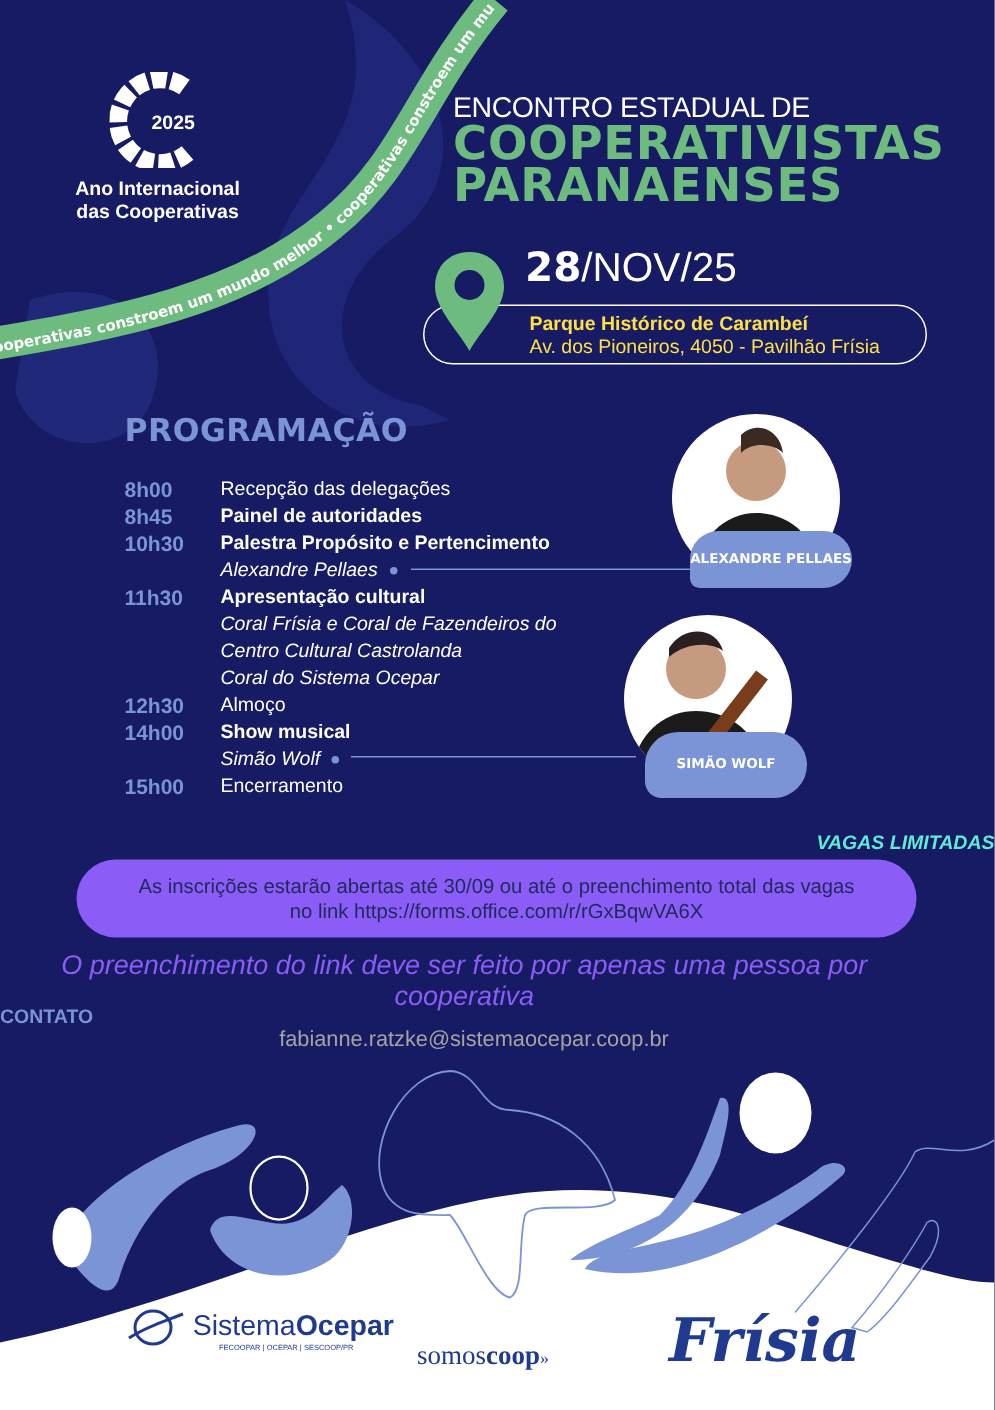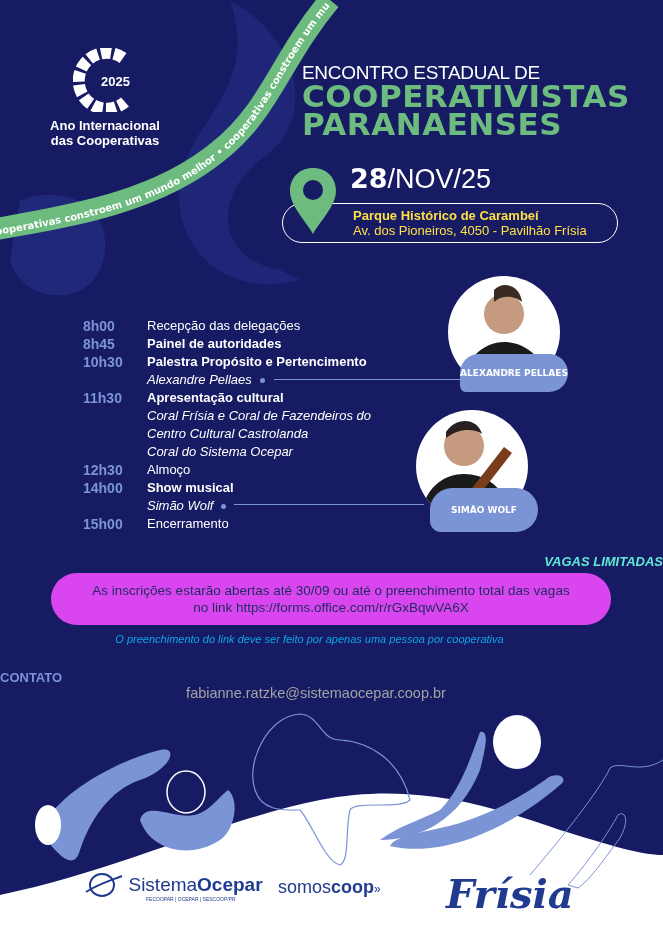--- a/index.html
+++ b/index.html
@@ -25,22 +25,22 @@
   .row .ev{flex:1;}
   .row .ev.b{font-weight:bold;}
   .row .ev.i{font-style:italic;}
   .dot{display:inline-block;width:5px;height:5px;border-radius:50%;background:#7b94d6;margin-left:8px;vertical-align:middle;}
   .line1{left:274px;top:379px;width:190px;height:1px;background:#7b94d6;}
   .line2{left:234px;top:504px;width:190px;height:1px;background:#7b94d6;}
   .speaker{position:absolute;}
   .speaker .circ{position:absolute;background:#fff;border-radius:50%;overflow:hidden;}
   .speaker .tag{position:absolute;background:#7b94d6;color:#fff;font-weight:900;font-size:9px;font-family:"DejaVu Sans",sans-serif;text-align:center;}
   .vagas{left:0;top:554px;width:663px;text-align:right;color:#5eead4;font-weight:bold;font-size:13px;font-style:italic;}
-  .insc{left:51px;top:573px;width:560px;height:52px;background:#d946ef;border-radius:26px;color:#1e2a5e;text-align:center;font-size:13.5px;line-height:17px;box-sizing:border-box;padding-top:9px;}
-  .note{left:0;top:633px;width:619px;text-align:center;color:#0ea5e9;font-style:italic;font-size:11px;}
+  .insc{left:51px;top:573px;width:560px;height:52px;background:#8b5cf6;border-radius:26px;color:#1e2a5e;text-align:center;font-size:13.5px;line-height:17px;box-sizing:border-box;padding-top:9px;}
+  .note{left:0;top:633px;width:619px;text-align:center;color:#8b5cf6;font-style:italic;font-size:18px;}
   .contato{left:0;top:670px;width:663px;color:#7b94d6;font-weight:bold;font-size:13px;}
   .email{left:0;top:685px;width:632px;text-align:center;color:#a3a3a3;font-size:14.5px;}
   .footer{left:0;top:860px;width:554px;height:80px;}
   .lg{position:absolute;color:#1f3a8f;}
 </style>
 </head>
 <body>
 
 <div class="page">
 
@@ -94,20 +94,21 @@
     <div>Av. dos Pioneiros, 4050 - Pavilhão Frísia</div>
   </div>
   <svg class="abs pin" viewBox="0 0 50 70">
     <path d="M25 2 C11 2 2 12 2 25 C2 40 18 55 25 68 C32 55 48 40 48 25 C48 12 39 2 25 2 Z" fill="#6dbb7f"></path>
     <circle cx="25" cy="24" r="10" fill="#161b63"></circle>
   </svg>
   <div class="abs date">
     <b>28</b><span>/NOV/25</span>
   </div>
 
+  <div class="abs prog-title">PROGRAMAÇÃO</div>
   <div class="abs sched">
     <div class="row">
         <span class="time">8h00</span>
         <span class="ev">Recepção das delegações</span>
       </div>
     <div class="row">
         <span class="time">8h45</span>
         <span class="ev b">Painel de autoridades</span>
       </div>
     <div class="row">
@@ -188,19 +189,19 @@
 
   <div class="abs footer">
     <div class="lg" style="left:84px;top:12px;">
       <svg width="40" height="26" viewBox="0 0 40 26" style="vertical-align:middle">
         <ellipse cx="18" cy="13" rx="12" ry="11" fill="none" stroke="#1f3a8f" stroke-width="2"></ellipse>
         <path d="M2 20 C14 12 28 8 38 4" stroke="#1f3a8f" stroke-width="2" fill="none"></path>
       </svg>
       <span style="font-size:19px;vertical-align:middle;">Sistema</span><span style="font-size:19px;font-weight:bold;vertical-align:middle;">Ocepar</span>
       <div style="font-size:5px;margin-left:62px;margin-top:-2px;">FECOOPAR | OCEPAR | SESCOOP/PR</div>
     </div>
-    <div class="lg" style="left:278px;top:17px;font-size:18px;">
+    <div class="lg" style="left:278px;top:33px;font-size:18px;font-family:Liberation Serif, serif;">
       <span>somos</span><b>coop</b><span style="font-size:12px;">»</span>
     </div>
     <div class="lg" style="left:413px;top:10px;font-size:40px;font-weight:900;font-style:italic;font-family:'DejaVu Serif',serif;margin-left:33px;">Frísia</div>
   </div>
 
 </div>
 
 </body></html>

